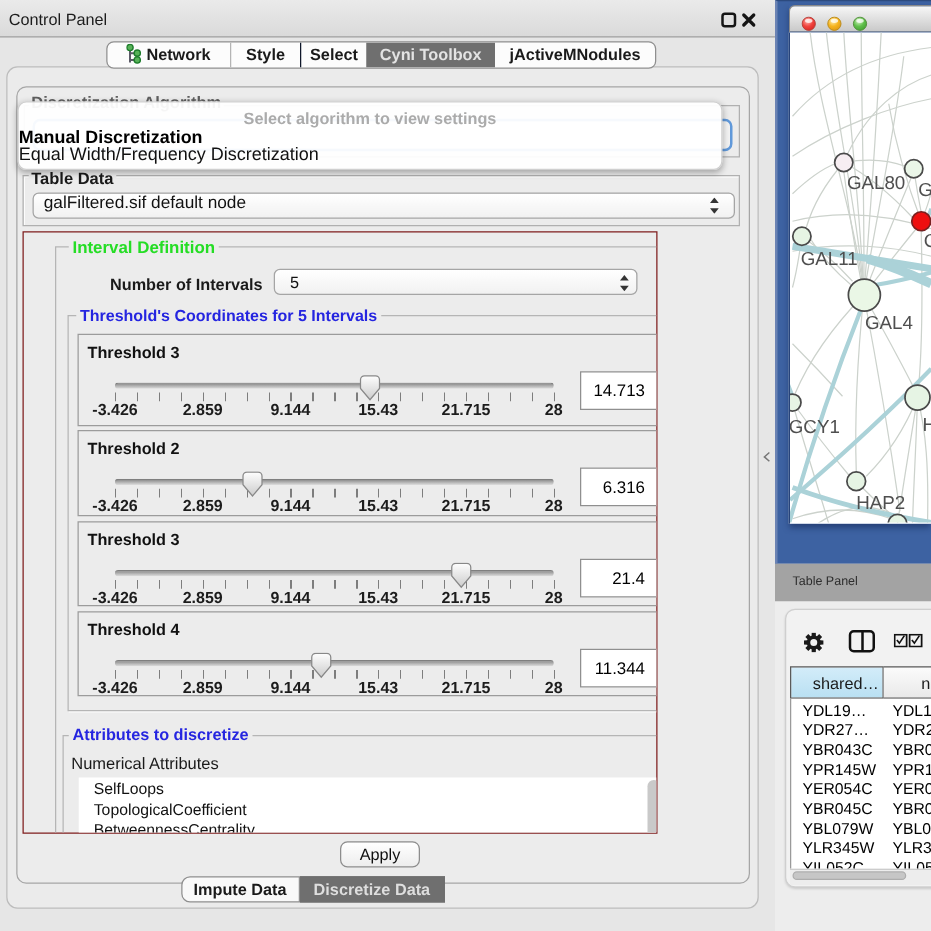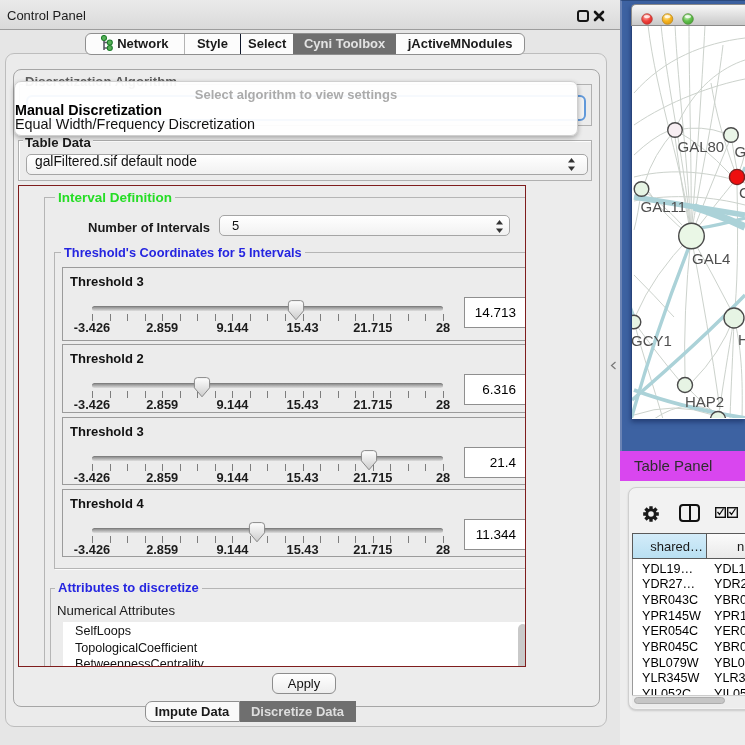--- a/index.html
+++ b/index.html
@@ -278,21 +278,21 @@
 <text x="105" y="172.5">C</text>
 <text x="6.5" y="187">GAL11</text>
 <text x="58" y="238.5">GAL4</text>
 <text x="-3" y="321">GCY1</text>
 <text x="104" y="320">H</text>
 <text x="51" y="382">HAP2</text>
 </g>
 </g>
   </svg>
 
-<div class="abs" style="left:620px;top:451px;width:125px;height:40px;background:#d946ef;border-bottom:1px solid #dadada;font-size:15px;color:#2e2e2e;line-height:29px;padding-left:14px">Table Panel</div>
+<div class="abs" style="left:620px;top:451px;width:125px;height:40px;background:#a3a3a3;border-bottom:1px solid #dadada;font-size:10px;color:#2e2e2e;line-height:29px;padding-left:14px">Table Panel</div>
 <div class="abs" style="left:620px;top:481px;width:125px;height:264px;background:#ededed"></div>
 
 <div class="abs" style="left:628px;top:487px;width:120px;height:223px;background:#f2f2f2;border:1px solid #cfcfcf;border-radius:8px 0 0 8px;box-shadow:0 1px 2px rgba(0,0,0,0.15)"></div>
 
 <svg class="abs" style="left:643px;top:506px" width="16" height="16" viewBox="0 0 16 16">
     <path fill="#1a1a1a" fill-rule="evenodd" d="M6.33,0.18 L9.67,0.18 L9.71,2.67 L10.56,3.02 L12.35,1.29 L14.71,3.65 L12.98,5.44 L13.33,6.29 L15.82,6.33 L15.82,9.67 L13.33,9.71 L12.98,10.56 L14.71,12.35 L12.35,14.71 L10.56,12.98 L9.71,13.33 L9.67,15.82 L6.33,15.82 L6.29,13.33 L5.44,12.98 L3.65,14.71 L1.29,12.35 L3.02,10.56 L2.67,9.71 L0.18,9.67 L0.18,6.33 L2.67,6.29 L3.02,5.44 L1.29,3.65 L3.65,1.29 L5.44,3.02 L6.29,2.67 Z M10.80,8.00 A2.8,2.8 0 1 0 5.20,8.00 A2.8,2.8 0 1 0 10.80,8.00 Z"></path>
   </svg>
 <div class="abs" style="left:679px;top:504px;width:21px;height:18px;border:2.5px solid #111;border-radius:4px"></div>
 <div class="abs" style="left:688.5px;top:505px;width:2.5px;height:15px;background:#111"></div>
 <svg class="abs" style="left:715px;top:507px" width="24" height="11" viewBox="0 0 24 11">

